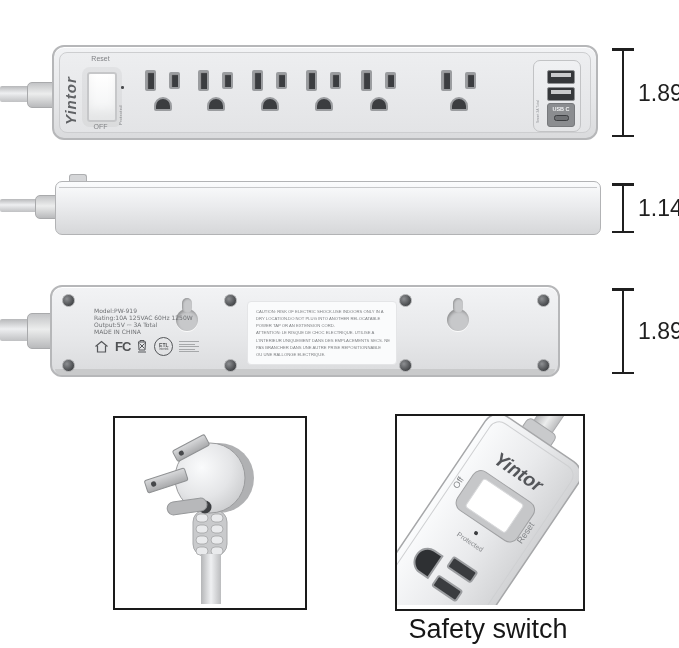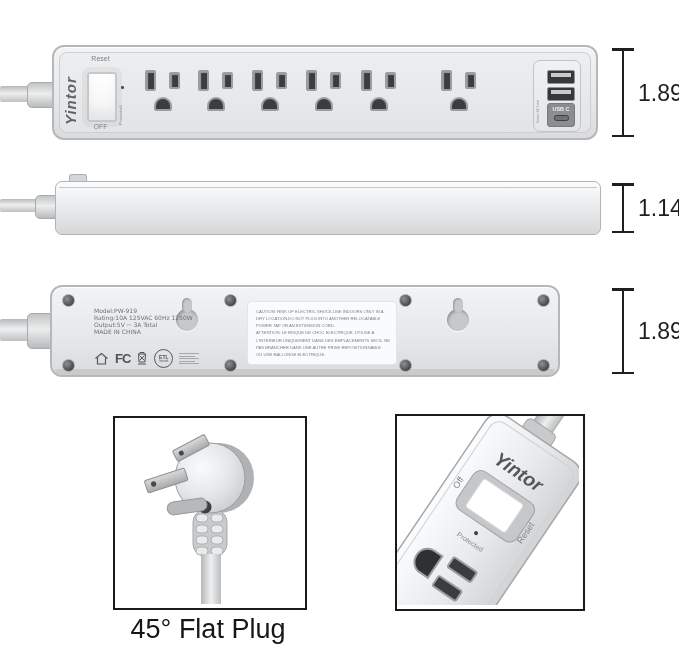--- a/index.html
+++ b/index.html
@@ -61,21 +61,21 @@
   .side-bump{position:absolute;background:#d5d6d8;border:1px solid #aeafb1;border-bottom:none;border-radius:3px 3px 0 0;}
   
   .screw{position:absolute;width:11px;height:11px;border-radius:50%;
     background:radial-gradient(circle at 35% 35%, #8d8f92, #47494c 70%);border:1px solid #aaabad;}
   .keyhole{position:absolute;width:22px;height:22px;border-radius:50%;background:#c7c8ca;
     box-shadow:inset 1px 2px 3px rgba(0,0,0,.28), 0 1px 0 rgba(255,255,255,.8);}
   .keyhole::before{content:"";position:absolute;left:6px;top:-11px;width:10px;height:15px;border-radius:5px;
     background:#c7c8ca;box-shadow:inset 1px 1px 2px rgba(0,0,0,.25);}
   .spec{position:absolute;font-size:6px;line-height:7px;color:#6f7174;white-space:nowrap;
     font-family:"DejaVu Sans",sans-serif;}
-  .icon-row{position:absolute;display:flex;align-items:center;gap:6px;margin-top:12px;}
+  .icon-row{position:absolute;display:flex;align-items:center;gap:6px;}
   .fcc-mark{font-size:13px;font-weight:bold;letter-spacing:-1px;color:#505254;}
   .etl-mark{width:17px;height:17px;border:1.5px solid #55575a;border-radius:50%;
     font-size:5px;font-weight:bold;color:#505254;display:flex;flex-direction:column;align-items:center;justify-content:center;line-height:1;}
   .etl-sub{font-size:2.8px;font-weight:normal;}
   .micro-lines{display:flex;flex-direction:column;gap:1.5px;}
   .micro-lines i{display:block;width:20px;height:1px;background:#a6a8aa;}
   .micro-lines i:nth-child(2n){width:16px;}
   .caution-box{position:absolute;background:#fafbfc;border:1px solid #e4e5e7;border-radius:4px;padding:6px 8px;}
   .caution-box div{font-size:4.2px;line-height:1.7;color:#7c7e81;white-space:nowrap;}
   .lip{position:absolute;left:3px;right:3px;bottom:0;height:6px;background:#c9cacb;border-radius:0 0 9px 9px;}
@@ -266,21 +266,20 @@
         <circle cx="65" cy="30" r="2.5" fill="#46484b"></circle>
       </g>
       <g transform="rotate(-18 51 62)">
         <rect x="30" y="56" width="42" height="13" rx="2" fill="url(#pblade)" stroke="#8f9193"></rect>
         <circle cx="38" cy="62" r="2.6" fill="#46484b"></circle>
       </g>
       <circle cx="90" cy="89" r="6.5" fill="#3d3f42"></circle>
       <rect x="52" y="82" width="40" height="13" rx="6.5" transform="rotate(-8 72 88)" fill="#b7b8ba" stroke="#96989a"></rect>
     </svg>
   </div>
-  <div class="caption" style="left:103px;top:614px;width:210px;">45° Flat Plug</div>
 
   <div class="inset-box" style="left:395px;top:414px;width:186px;height:193px;">
     <svg width="182" height="189" viewBox="0 0 182 189">
       <defs>
         <linearGradient id="sbody" x1="0" y1="0" x2="1" y2="0">
           <stop offset="0" stop-color="#fbfcfd"></stop>
             <stop offset="0.55" stop-color="#e9eaec"></stop>
             <stop offset="1" stop-color="#d2d3d5"></stop>
         </linearGradient>
         <linearGradient id="scord" x1="0" y1="0" x2="1" y2="0">
@@ -300,14 +299,15 @@
         <text x="51" y="90" text-anchor="middle" transform="rotate(-90 51 90)" font-family="Liberation Sans, sans-serif" font-size="9" fill="#85878a">Off</text>
         <text x="135" y="94" text-anchor="middle" transform="rotate(-90 135 94)" font-family="Liberation Sans, sans-serif" font-size="9" fill="#85878a">Reset</text>
         <circle cx="91" cy="122" r="2" fill="#3c3e41"></circle>
         <text x="91" y="135" text-anchor="middle" font-family="Liberation Sans, sans-serif" font-size="7" fill="#8a8c8f">Protected</text>
         <path d="M76 160 L76 186 L66 186 A 12 13 0 0 1 66 160 Z" fill="#2e3033" stroke="#9b9da0" stroke-width="2"></path>
         <rect x="86" y="154" width="28" height="12" rx="2" fill="#3a3c3f" stroke="#9b9da0" stroke-width="2"></rect>
         <rect x="84" y="178" width="28" height="12" rx="2" fill="#3a3c3f" stroke="#9b9da0" stroke-width="2"></rect>
       </g>
     </svg>
   </div>
+  <div class="caption" style="left:384px;top:614px;width:208px;">Safety switch</div>
 
 </div>
 
 </body></html>

